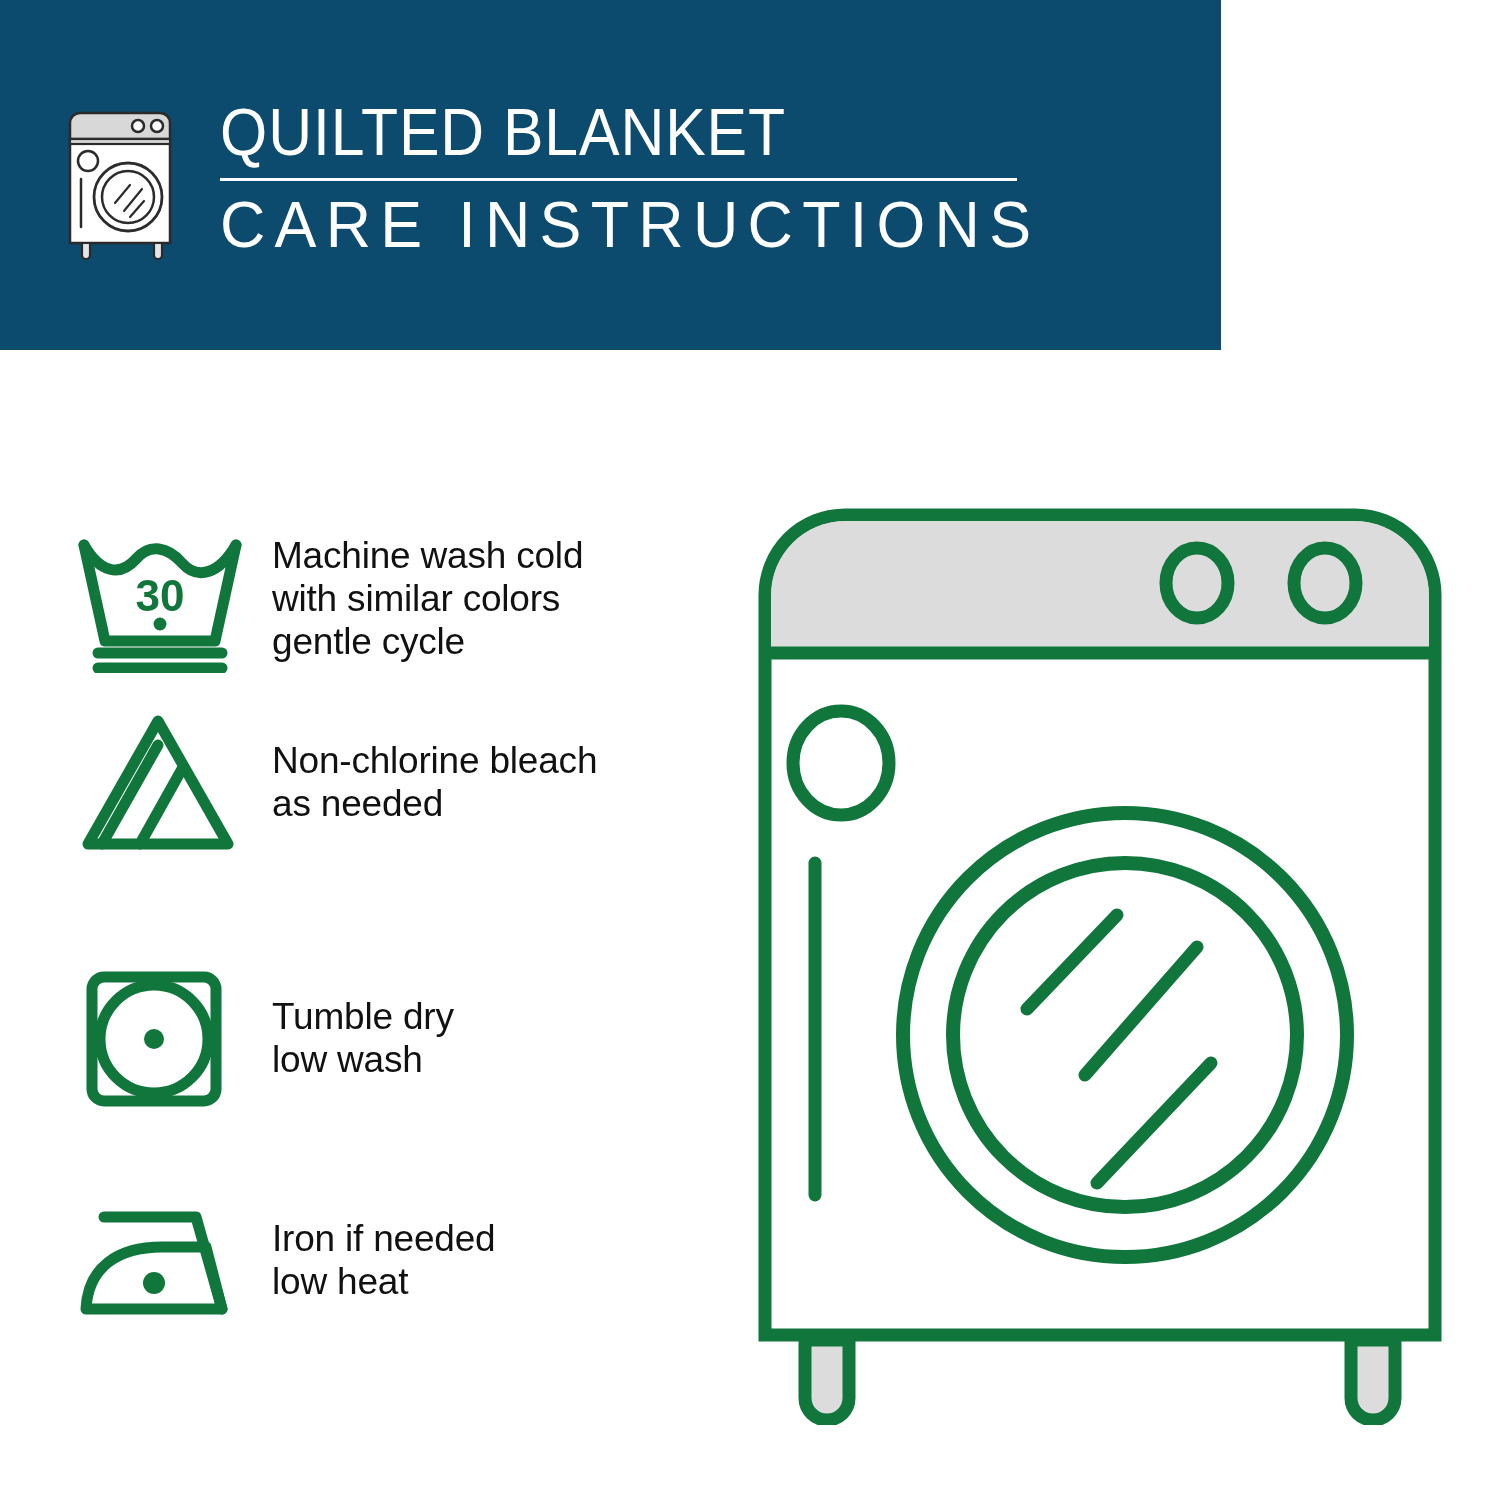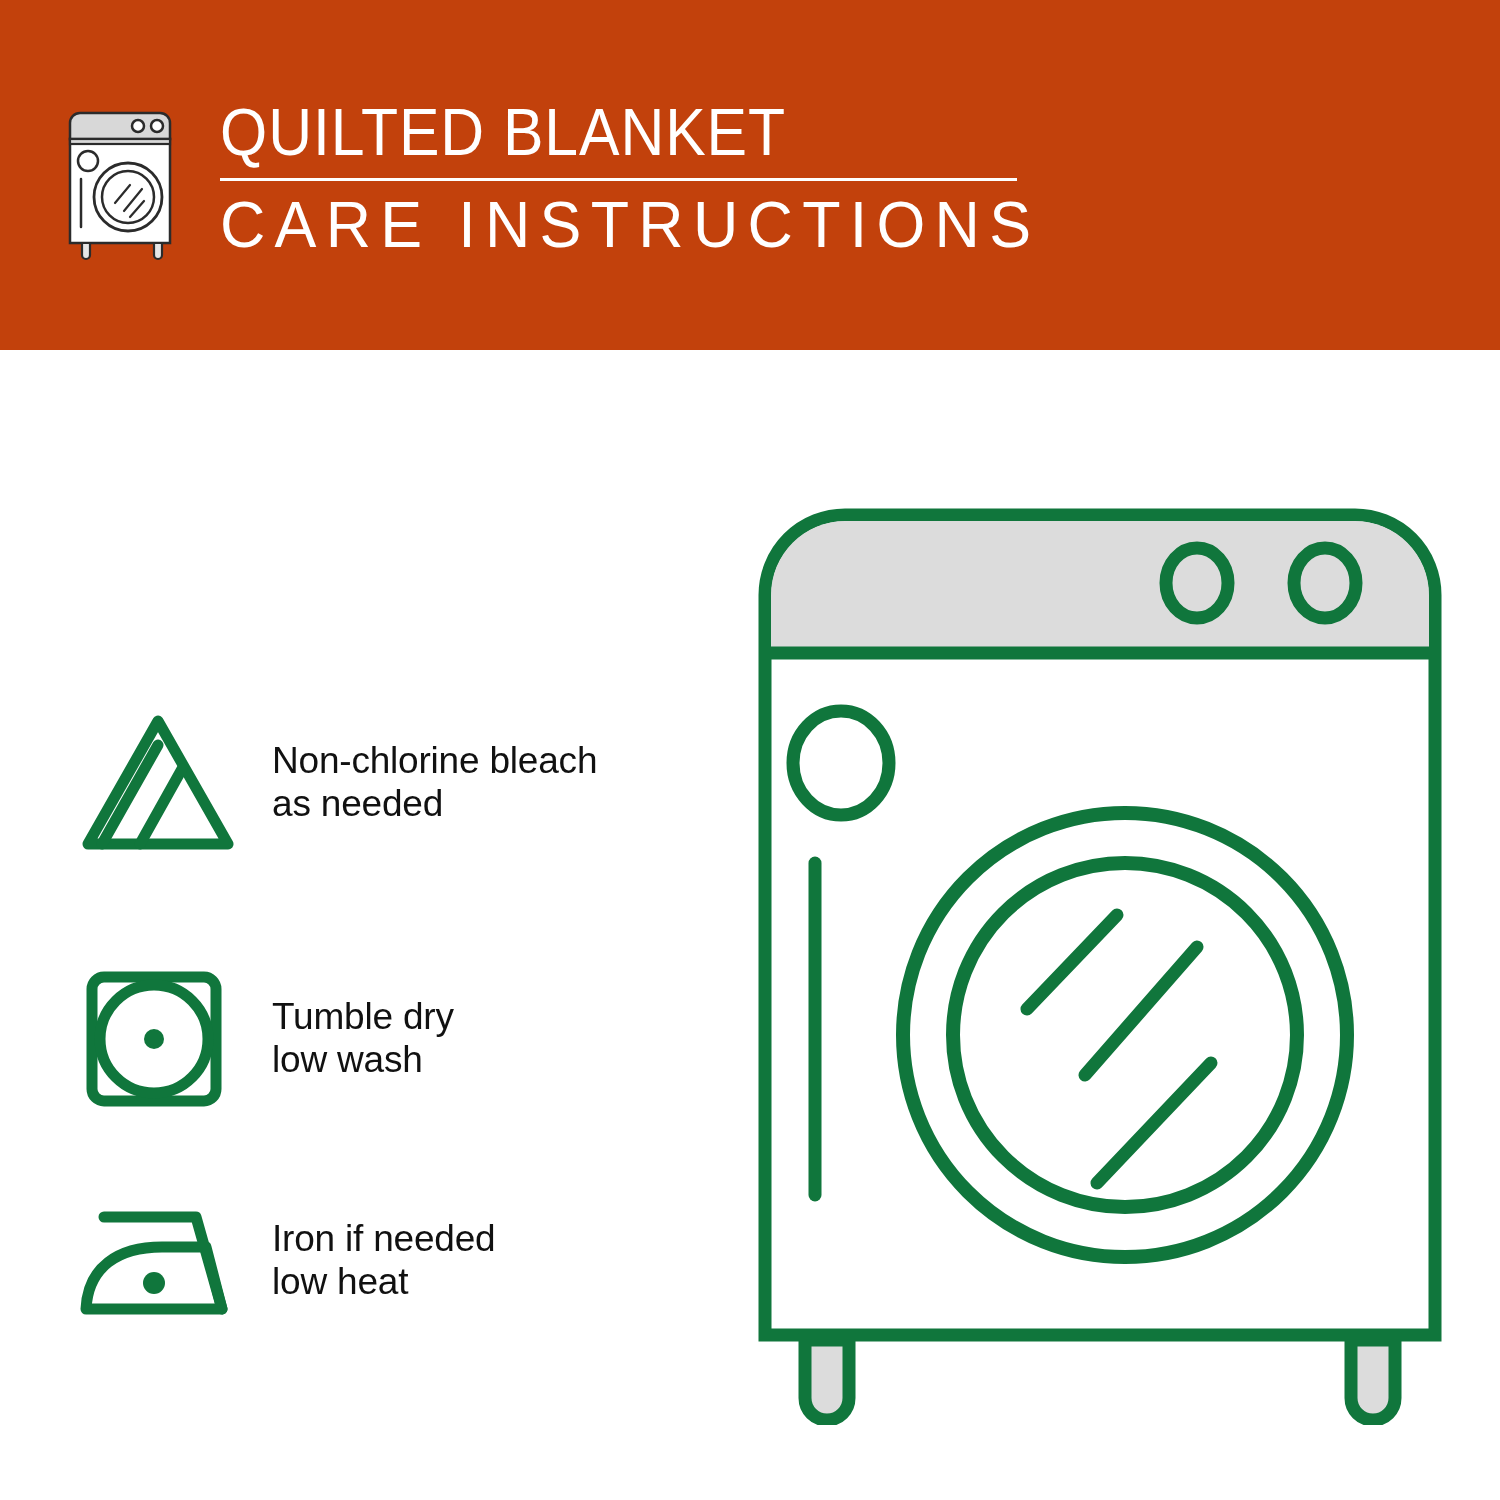--- a/index.html
+++ b/index.html
@@ -13,23 +13,23 @@
     font-family: "Liberation Sans", sans-serif;
     overflow: hidden;
     position: relative;
   }
 
   
   .header {
     position: absolute;
     left: 0;
     top: 0;
-    width: 1500px;
+    width: 1221px;
     height: 350px;
-    background: #c2410c;
+    background: #0c4a6e;
   }
   .header-inner {
     position: absolute;
     left: 62px;
     top: 95px;
     width: 1000px;
     height: 185px;
   }
   .logo-mark {
     position: absolute;
@@ -155,20 +155,39 @@
       <div class="title-line1">QUILTED BLANKET</div>
       <div class="title-rule"></div>
       <div class="title-line2">CARE INSTRUCTIONS</div>
     </div>
 
   </div>
 </div>
 
 <div class="care-list">
 
+  <div class="care-row care-row-0">
+    <div class="care-symbol">
+      <svg viewBox="0 0 180 150" width="180" height="150">
+        <g fill="none" stroke="#10763c" stroke-width="11" stroke-linecap="round" stroke-linejoin="round">
+
+          <path d="M14 22 L35 118 L145 118 L166 22"></path>
+          <path d="M14 22 C30 50 50 54 66 36 C80 20 98 24 112 40 C128 58 150 50 166 22"></path>
+
+          <line x1="28" y1="130" x2="152" y2="130"></line>
+          <line x1="28" y1="145" x2="152" y2="145"></line>
+        </g>
+        <text x="90" y="88" text-anchor="middle" font-family="Liberation Sans, sans-serif" font-size="44" font-weight="bold" fill="#10763c">30</text>
+        <circle cx="90" cy="101" r="6.5" fill="#10763c"></circle>
+      </svg>
+    </div>
+    <div class="care-text">Machine wash cold
+with similar colors
+gentle cycle</div>
+  </div>
 
   <div class="care-row care-row-1">
     <div class="care-symbol">
       <svg viewBox="0 0 180 150" width="180" height="150">
         <g fill="none" stroke="#10763c" stroke-width="11" stroke-linecap="round" stroke-linejoin="round">
           <path d="M88 14 L158 137 L18 137 Z"></path>
           <line x1="88" y1="38" x2="32" y2="137"></line>
           <line x1="112" y1="62" x2="70" y2="137"></line>
         </g>
       </svg>

